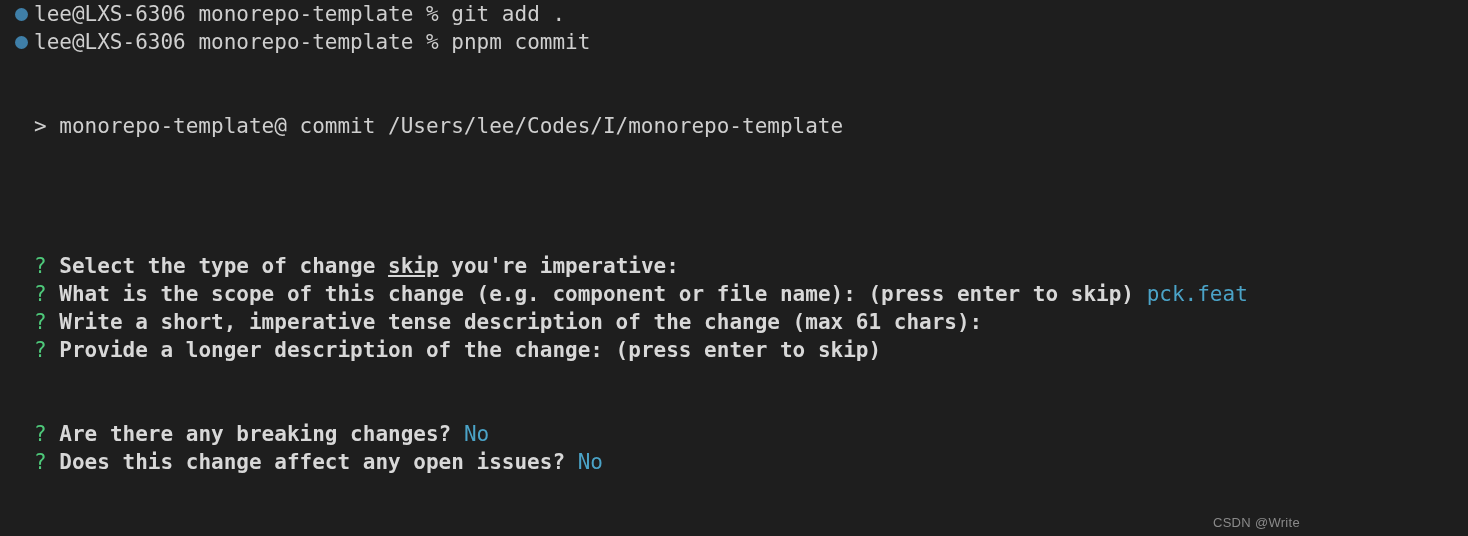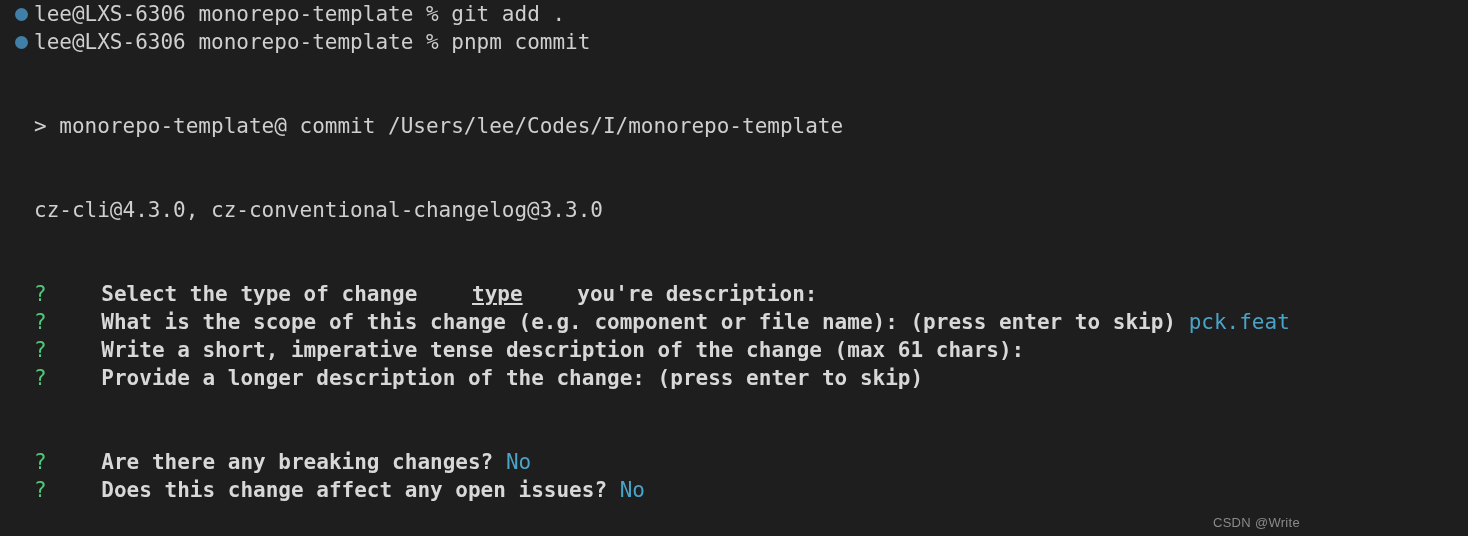--- a/index.html
+++ b/index.html
@@ -56,21 +56,21 @@
     display: block;
   }
   .gutter {
     width: 26px;
     min-width: 26px;
     display: inline-block;
   }
 
   .txt { white-space: pre; }
 
-  .bold { font-weight: bold; color: #d8d8d8; margin-left: 42px; }
+  .bold { font-weight: bold; color: #d8d8d8; }
   .green { color: #4ec97a; }
   .cyan { color: #4ba3c7; }
   .dim { color: #cfcfcf; }
   .underline { text-decoration: underline; }
 
   .watermark {
     position: absolute;
     right: 8px;
     bottom: 6px;
     font-family: "Liberation Sans", sans-serif;
@@ -111,35 +111,31 @@
 
   <div class="line">
     <span class="gutter"></span>
     <span class="txt dim">&gt; monorepo-template@ commit /Users/lee/Codes/I/monorepo-template</span>
   </div>
 
 
   <div class="line blank"></div>
   <div class="line blank"></div>
 
-  <div class="line">
-    <span class="gutter"></span>
-    <span class="txt dim">cz-cli@4.3.0, cz-conventional-changelog@3.3.0</span>
-  </div>
 
   <div class="line blank"></div>
   <div class="line blank"></div>
 
   <div class="line">
     <span class="gutter"></span>
     <span class="txt green">?</span>
     <span class="txt"> </span>
     <span class="txt bold">Select the type of change </span>
-    <span class="txt bold underline">type</span>
-    <span class="txt bold"> you're description:</span>
+    <span class="txt bold underline">skip</span>
+    <span class="txt bold"> you're imperative:</span>
     <span class="txt"> </span>
   </div>
 
   <div class="line">
     <span class="gutter"></span>
     <span class="txt green">?</span>
     <span class="txt"> </span>
     <span class="txt bold">What is the scope of this change (e.g. component or file name): (press enter to skip)</span>
     <span class="txt"> </span>
     <span class="txt cyan">pck.feat</span>

